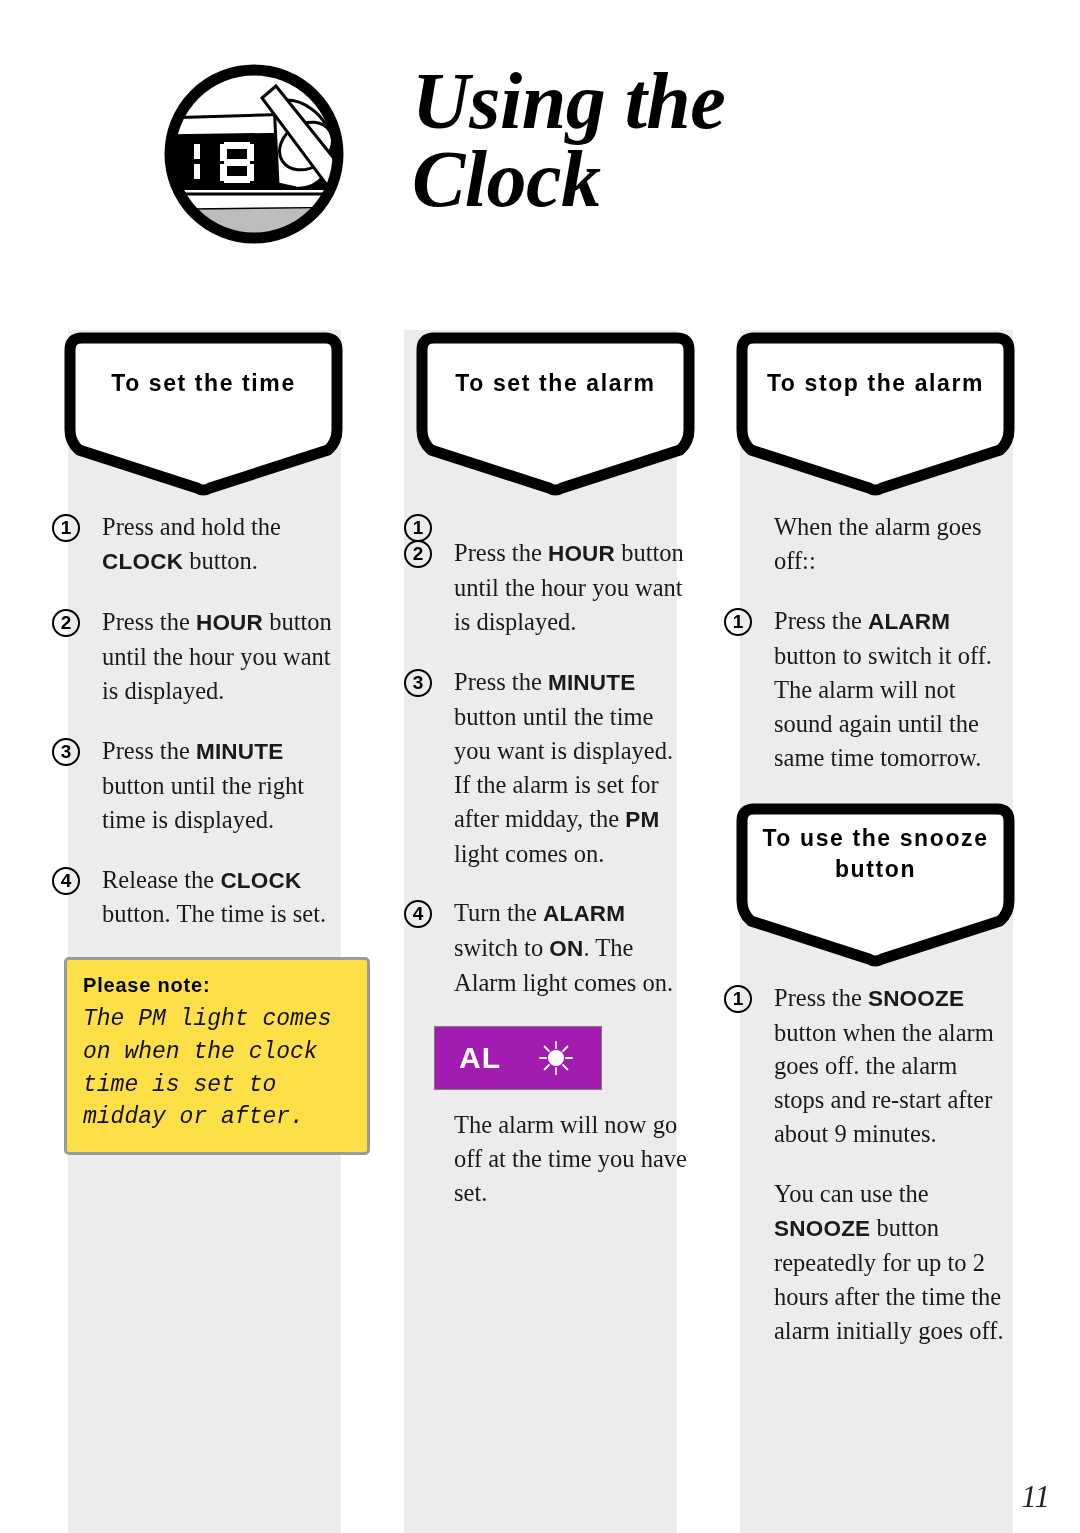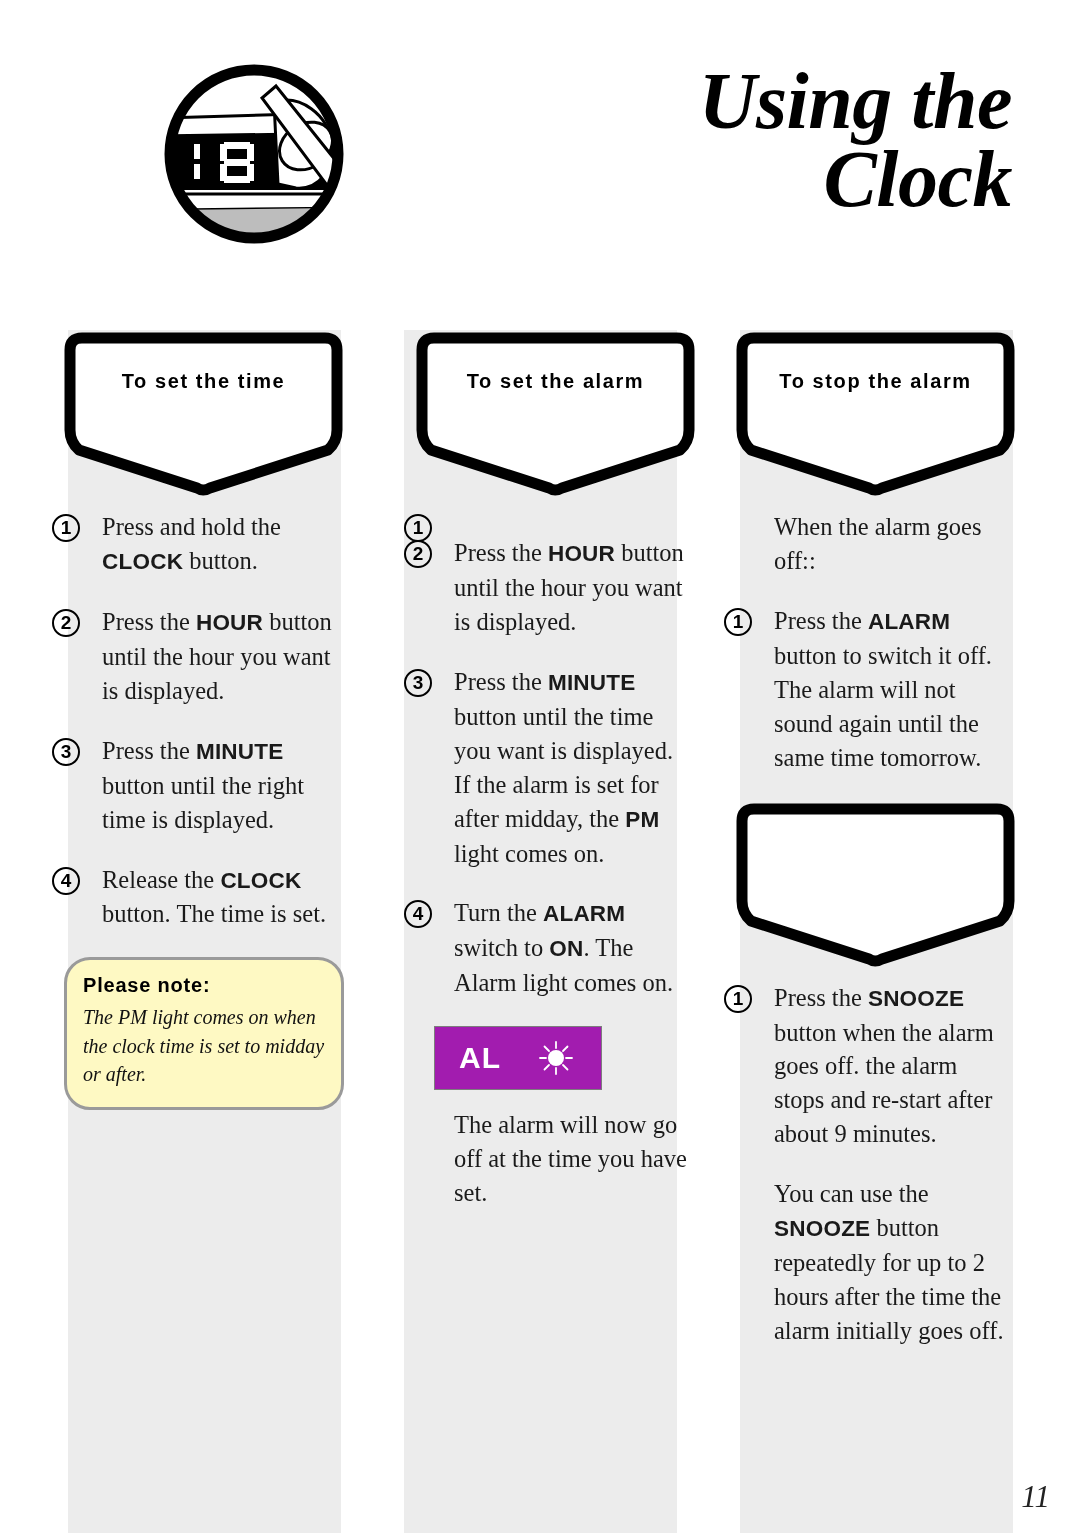--- a/index.html
+++ b/index.html
@@ -14,21 +14,21 @@
     position: relative;
     overflow: hidden;
     font-family: "Liberation Serif", serif;
     color: #1a1a1a;
   }
 
   
   .header {
     position: absolute;
     left: 0; top: 0;
-    width: 1080px; height: 300px; text-align: right;
+    width: 1080px; height: 300px;
   }
   .header-icon {
     position: absolute;
     left: 158px; top: 58px;
     width: 192px; height: 192px;
   }
   .title-block {
     position: absolute;
     left: 412px; top: 62px;
     width: 600px;
@@ -80,21 +80,21 @@
     display: block;
   }
   .banner-label {
     position: absolute;
     left: 0;
     top: 38px;
     width: 291px;
     text-align: center;
     font-family: "Liberation Sans", sans-serif;
     font-weight: bold;
-    font-size: 20px;
+    font-size: 23px;
     letter-spacing: 1.6px;
     line-height: 1.35em;
     color: #000;
     padding: 0 18px;
     box-sizing: border-box;
   }
   .banner-label.two-line { top: 22px; }
 
   
   .steps {
@@ -130,40 +130,41 @@
     font-weight: bold;
     font-size: 0.92em;
     letter-spacing: 0.2px;
   }
 
   
   .note-box {
     position: relative;
     margin-left: -4px;
     margin-top: 8px;
-    width: 280px;
+    width: 306px;
     box-sizing: border-box;
-    background: #fef9c3;
+    background: #fde047;
     border: 3.5px solid #9a9a9a;
-    border-radius: 26px;
+    border-radius: 5px;
     padding: 14px 16px 18px 16px;
   }
   .note-title {
     font-family: "Liberation Sans", sans-serif;
     font-weight: bold;
     font-size: 20px;
     letter-spacing: 0.8px;
     color: #000;
     margin-bottom: 6px;
   }
   .note-body {
     font-style: italic;
-    font-size: 20px;
+    font-size: 23px;
     line-height: 1.42em;
     color: #111;
+    font-family: Liberation Mono, monospace;
   }
 
   
   .al-display {
     width: 168px;
     height: 64px;
     background: #a21caf;
     border: 1.5px solid #7d7d7d;
     box-sizing: border-box;
     margin: 18px 0 18px 14px;
@@ -345,20 +346,24 @@
     <div class="step">
       <span class="num">1</span>
       <span>Press the <b class="kw">ALARM</b> button to switch it off. The alarm will not sound again until the same time tomorrow.</span>
     </div>
   </div>
 
   <div class="banner" style="margin-top:6px;">
     <svg viewBox="0 0 291 168" preserveAspectRatio="none">
       <path d="M12 20 Q12 8 24 8 L267 8 Q279 8 279 20 L279 100 Q279 112 270 120 L152 158 Q145 162 139 158 L21 120 Q12 112 12 100 Z" fill="#ffffff" stroke="#000000" stroke-width="11" stroke-linejoin="round"></path>
     </svg>
+    <div class="banner-label two-line">
+      <div>To use the snooze</div>
+      <div>button</div>
+    </div>
   </div>
 
   <div class="steps">
     <div class="step">
       <span class="num">1</span>
       <span>Press the <b class="kw">SNOOZE</b> button when the alarm goes off. the alarm stops and re-start after about 9 minutes.</span>
     </div>
     <div class="step no-num">
       <span>You can use the <b class="kw">SNOOZE</b> button repeatedly for up to 2 hours after the time the alarm initially goes off.</span>
     </div>

